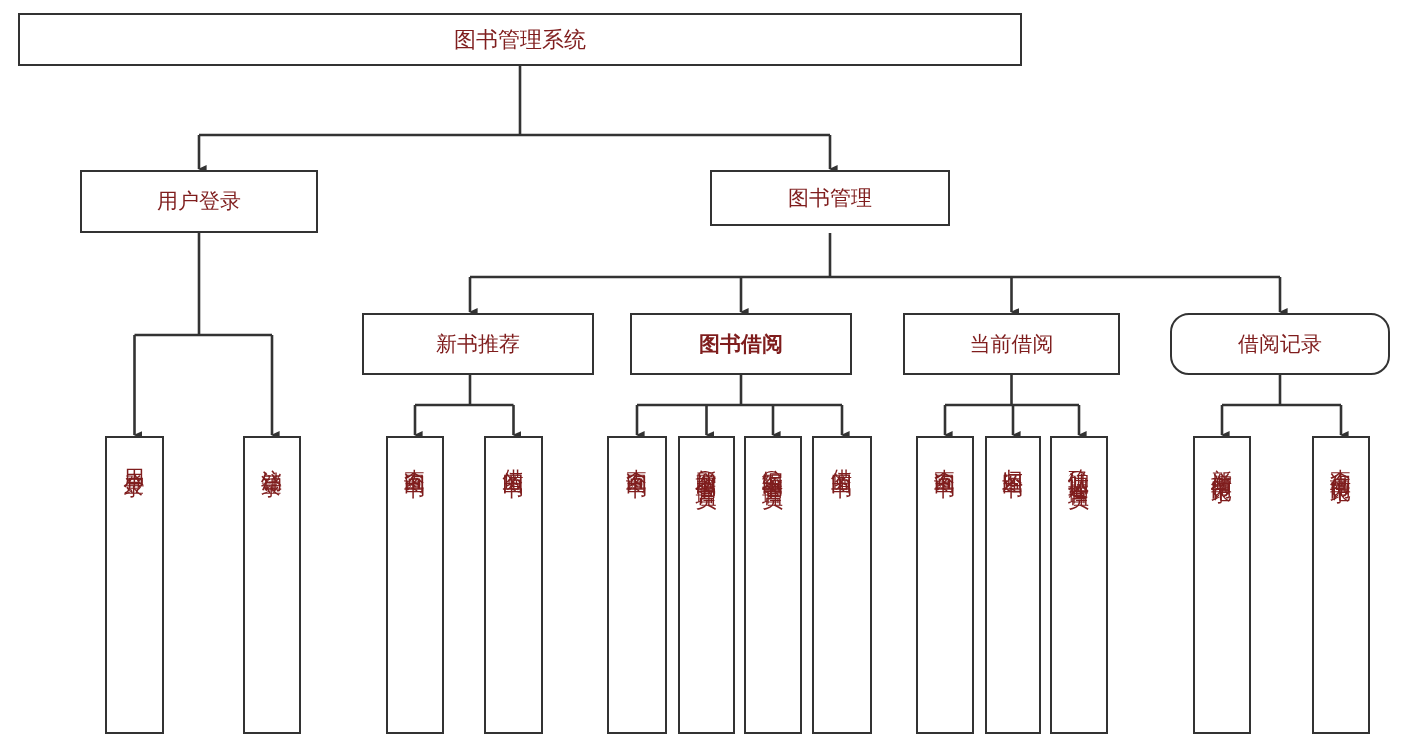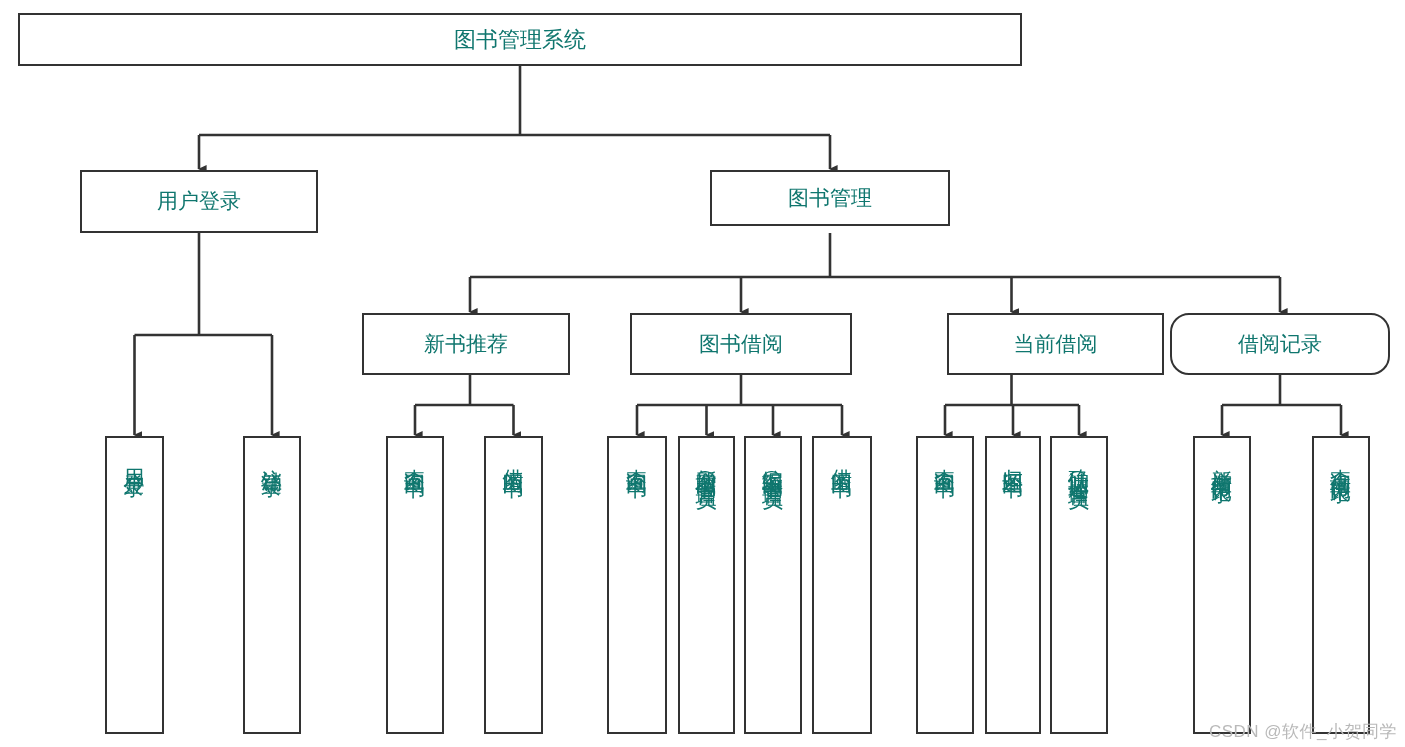--- a/index.html
+++ b/index.html
@@ -26,21 +26,21 @@
     height: 747px;
   }
   .node {
     position: absolute;
     box-sizing: border-box;
     background: #ffffff;
     border: 2px solid #333333;
     display: flex;
     align-items: center;
     justify-content: center;
-    color: #0f766e;
+    color: #7f1d1d;
   }
   .node-label {
     display: block;
     text-align: center;
     line-height: 1.25;
     white-space: nowrap;
   }
   .node.root .node-label { font-size: 22px; }
   .node.lvl1 .node-label { font-size: 21px; }
   .node.lvl2 .node-label { font-size: 21px; }
@@ -120,27 +120,27 @@
   <div id="node-layer">
       <div class="node root" style="left: 18px; top: 13px; width: 1004px; height: 53px;">
         <span class="node-label">图书管理系统</span>
       </div>
       <div class="node lvl1" style="left: 80px; top: 170px; width: 238px; height: 63px;">
         <span class="node-label">用户登录</span>
       </div>
       <div class="node lvl1" style="left: 710px; top: 170px; width: 240px; height: 56px;">
         <span class="node-label">图书管理</span>
       </div>
-      <div class="node lvl2" style="left: 362px; top: 313px; width: 208px; height: 62px;">
+      <div class="node lvl2" style="left: 362px; top: 313px; width: 232px; height: 62px;">
         <span class="node-label">新书推荐</span>
       </div>
-      <div class="node lvl2" style="left: 630px; top: 313px; width: 222px; height: 62px;">
+      <div class="node lvl2" style="left: 630px; top: 313px; width: 222px; height: 62px; font-weight: bold;">
         <span class="node-label">图书借阅</span>
       </div>
-      <div class="node lvl2" style="left: 903px; top: 313px; width: 217px; height: 62px; margin-left: 44px;">
+      <div class="node lvl2" style="left: 903px; top: 313px; width: 217px; height: 62px;">
         <span class="node-label">当前借阅</span>
       </div>
       <div class="node lvl2" style="left: 1170px; top: 313px; width: 220px; height: 62px; border-radius: 19px;">
         <span class="node-label">借阅记录</span>
       </div>
       <div class="node leaf" style="left: 105px; top: 436px; width: 59px; height: 298px;">
         <span class="node-label">用户登录</span>
       </div>
       <div class="node leaf" style="left: 243px; top: 436px; width: 58px; height: 298px;">
         <span class="node-label">注销登录</span>
@@ -173,14 +173,13 @@
         <span class="node-label">确认归还（管理员）</span>
       </div>
       <div class="node leaf" style="left: 1193px; top: 436px; width: 58px; height: 298px;">
         <span class="node-label">新增借阅记录</span>
       </div>
       <div class="node leaf" style="left: 1312px; top: 436px; width: 58px; height: 298px;">
         <span class="node-label">查询借阅记录</span>
       </div>
     </div>
 
-  <div class="watermark">CSDN @软件_小贺同学</div>
 </div>
 
 </body></html>

